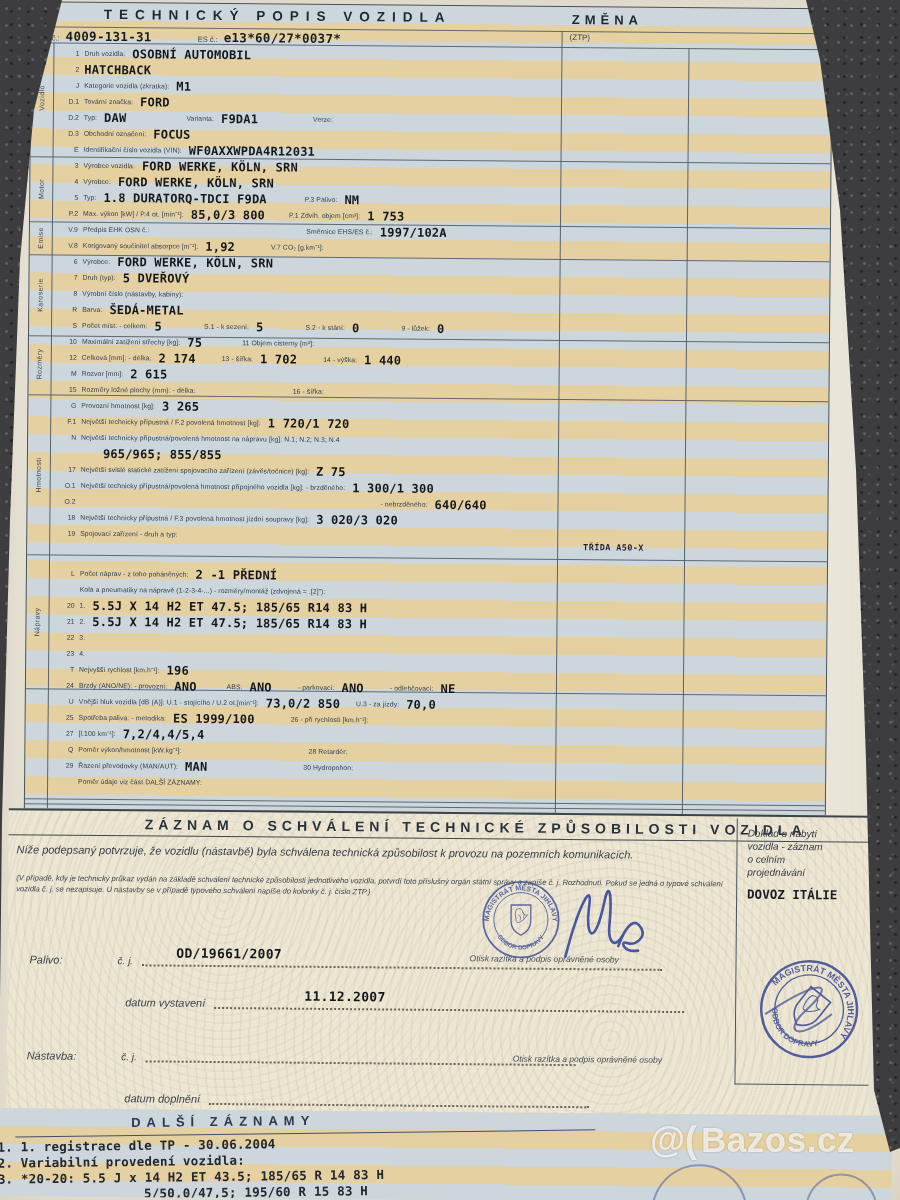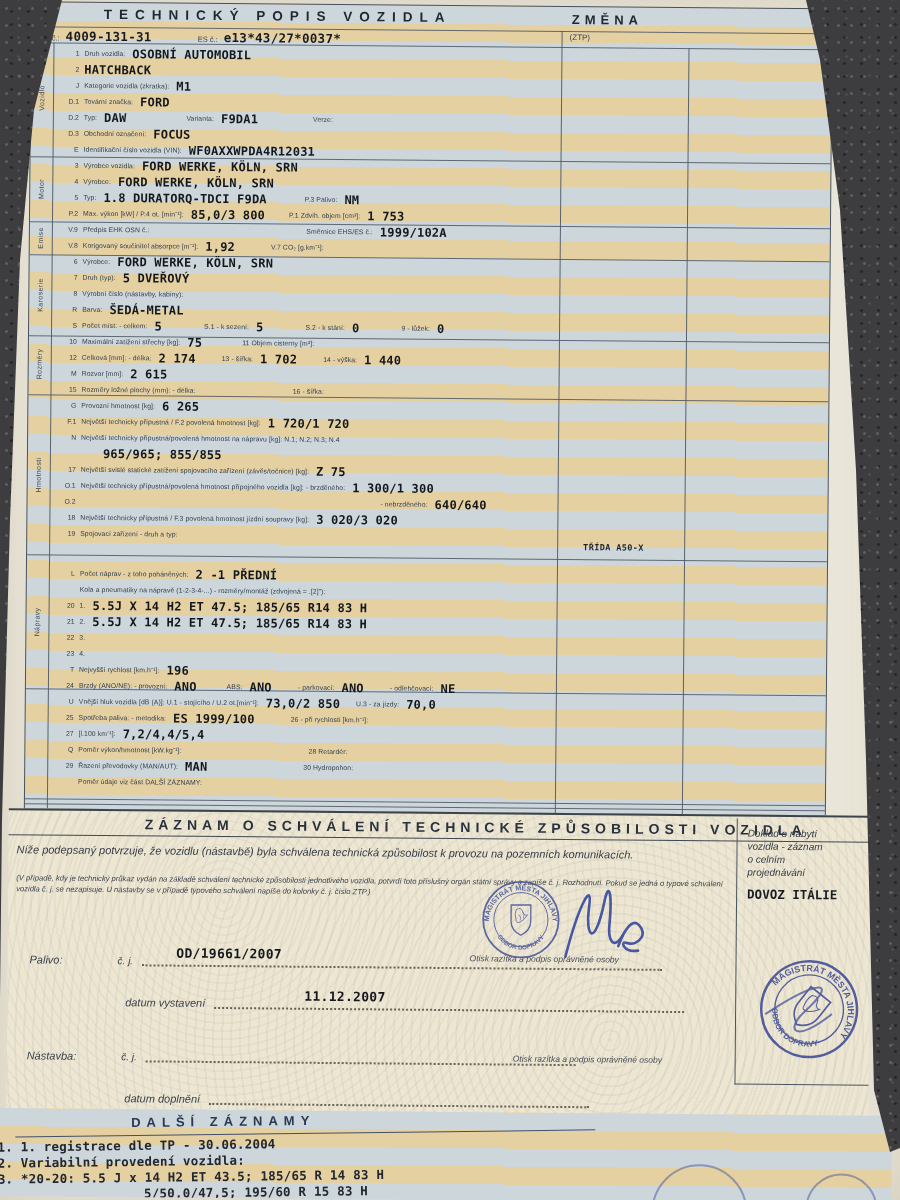--- a/index.html
+++ b/index.html
@@ -109,21 +109,21 @@
           <div class="t">TECHNICKÝ POPIS VOZIDLA</div>
         </div>
         <div id="change-cell">
           <div class="t">ZMĚNA</div>
         </div>
         <div id="ztp-row">
           <span class="tiny">ZTP č.:</span>
           <span class="mono">4009-131-31</span>
           <span style="display:inline-block;width:46px;"></span>
           <span class="tiny">ES č.:</span>
-          <span class="mono">e13*43/27*0037*</span>
+          <span class="mono">e13*60/27*0037*</span>
         </div>
         <div id="ztp-sub">(ZTP)</div>
 
         <div class="hline" style="top:24px;"></div>
         <div class="hline" style="top:40px;"></div>
         <div class="hline" style="top:154px;"></div>
         <div class="hline" style="top:219px;"></div>
         <div class="hline" style="top:252px;"></div>
         <div class="hline" style="top:333px;"></div>
         <div class="hline" style="top:392px;"></div>
@@ -221,21 +221,21 @@
               <span class="val">85,0/3 800</span>
               <span style="display: inline-block; width: 24px;"></span>
               <span class="lbl">P.1  Zdvih. objem [cm³]:</span>
               <span class="val">1 753</span>
             </div>
             <div class="trow">
               <span class="code">V.9</span>
               <span class="lbl">Předpis EHK OSN č.:</span>
               <span style="display: inline-block; width: 150px;"></span>
               <span class="lbl">Směrnice EHS/ES č.:</span>
-              <span class="val">1999/102A</span>
+              <span class="val">1997/102A</span>
             </div>
             <div class="trow">
               <span class="code">V.8</span>
               <span class="lbl">Korigovaný součinitel absorpce [m⁻¹]:</span>
               <span class="val">1,92</span>
               <span style="display: inline-block; width: 36px;"></span>
               <span class="lbl">V.7  CO₂ [g.km⁻¹]:</span>
             </div>
             <div class="trow">
               <span class="code">6</span>
@@ -295,21 +295,21 @@
             </div>
             <div class="trow">
               <span class="code">15</span>
               <span class="lbl">Rozměry ložné plochy (mm): - délka:</span>
               <span style="display: inline-block; width: 90px;"></span>
               <span class="lbl">16 - šířka:</span>
             </div>
             <div class="trow">
               <span class="code">G</span>
               <span class="lbl">Provozní hmotnost [kg]:</span>
-              <span class="val">6 265</span>
+              <span class="val">3 265</span>
             </div>
             <div class="trow">
               <span class="code">F.1</span>
               <span class="lbl">Největší technicky přípustná / F.2 povolená hmotnost [kg]:</span>
               <span class="val">1 720/1 720</span>
             </div>
             <div class="trow">
               <span class="code">N</span>
               <span class="lbl">Největší technicky přípustná/povolená hmotnost na nápravu [kg]: N.1; N.2; N.3; N.4</span>
             </div>
@@ -529,17 +529,20 @@
           <div class="zline" style="top:64px;">3. *20-20: 5.5 J x 14 H2 ET 43.5; 185/65 R 14 83 H</div>
           <div class="zline" style="top:80px;left:152px;">5/50,0/47,5; 195/60 R 15 83 H</div>
         </div>
       </div>
 
       <div class="pstamp" style="left:660px;top:1162px;width:92px;height:92px;"></div>
       <div class="pstamp" style="left:814px;top:1170px;width:68px;height:68px;"></div>
 
     </div>
 
+    <div id="watermark">
+      <span class="wm-icon">@(</span><span class="wm-text">Bazos.cz</span>
+    </div>
   </div>
 
   <div class="shade left darktex"></div>
   <div class="shade right darktex"></div>
 </div>
 
 </body></html>

